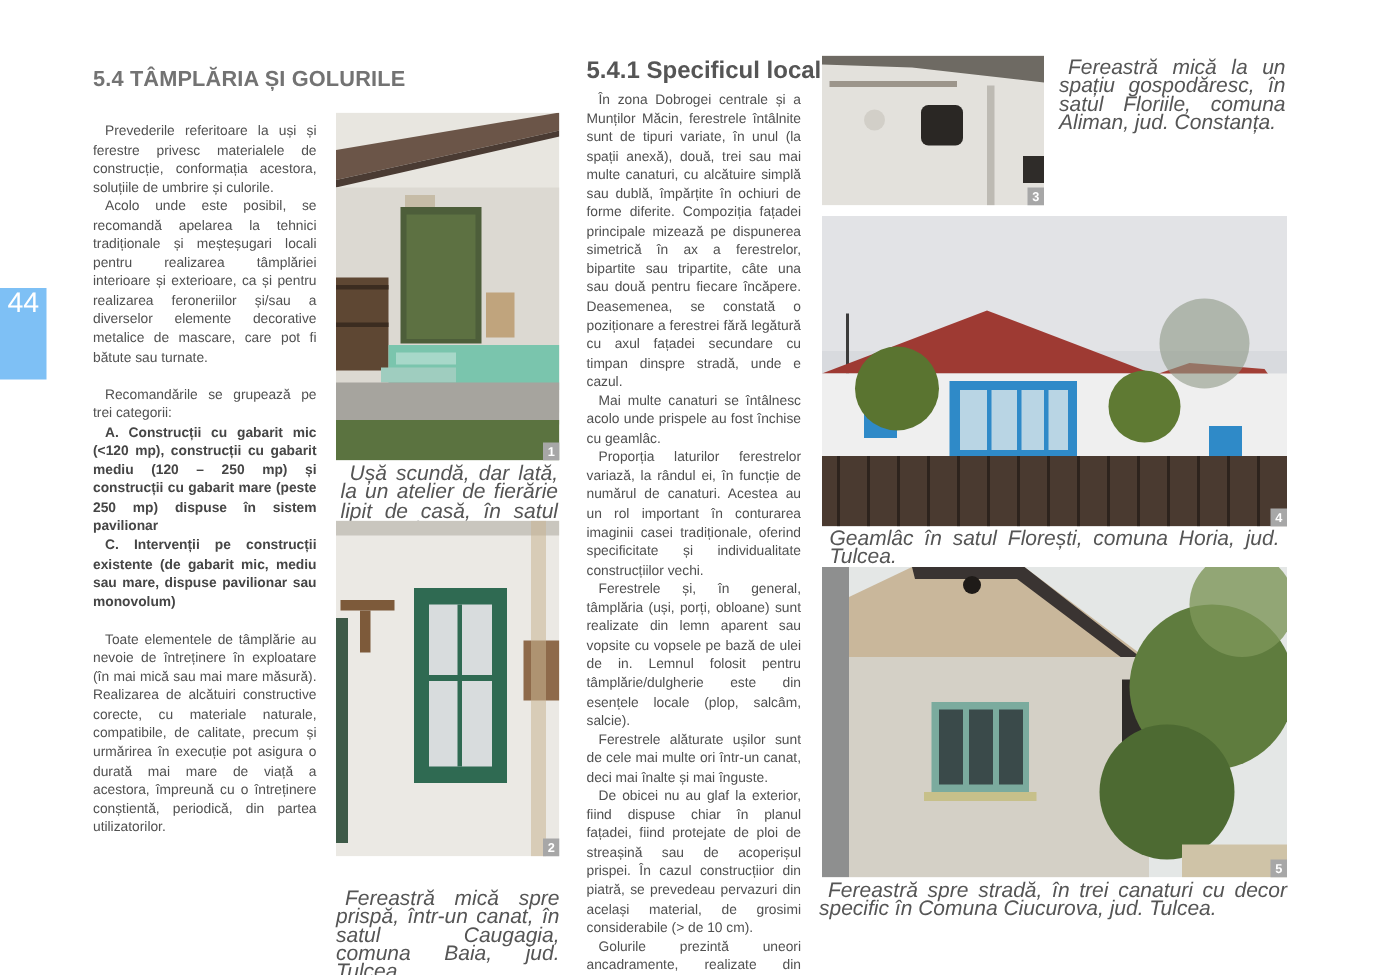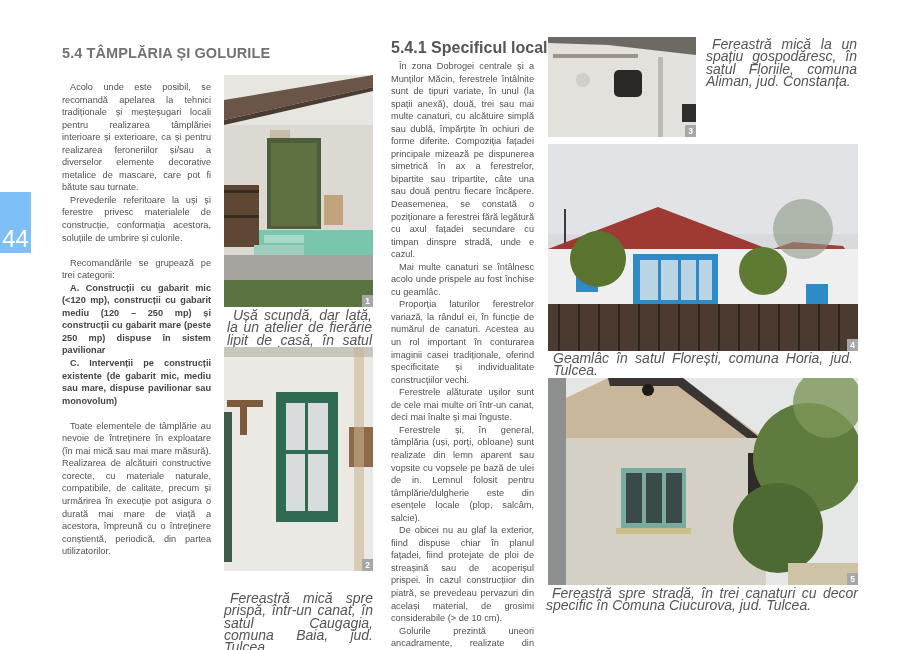--- a/index.html
+++ b/index.html
@@ -1,20 +1,20 @@
 <!DOCTYPE html>
 <html><head>
   <meta charset="utf-8">
   <style>
     html, body { margin:0; padding:0; }
     body { width:920px; height:650px; background:#ffffff; position:relative; overflow:hidden;
       font-family:"Liberation Sans", sans-serif; color:#4a4a4a; }
     .abs { position:absolute; }
     .page-tab { left:0; top:192px; width:31px; height:61px; background:#7ec0f5; color:#fff;
-      font-size:24px; display:flex; align-items:flex-end; justify-content:center; }
+      font-size:19px; display:flex; align-items:flex-start; justify-content:center; }
     .h1 { left:62px; top:45px; font-size:14.5px; font-weight:bold; color:#737373; letter-spacing:0.1px; }
     .h2 { left:391px; top:39px; font-size:16px; font-weight:bold; color:#555; }
     .col { font-size:9.2px; line-height:12.55px; text-align:justify; color:#505050; }
     .col p { margin:0; text-indent:8px; }
     .col p.gap { margin-top:12.5px; }
     .col p.b { font-weight:bold; color:#454545; }
     .cap { font-size:14px; line-height:12.3px; font-style:italic; color:#555; text-align:justify; }
     .cap .ind { display:inline-block; width:6px; }
     .photo { position:absolute; overflow:hidden; }
     .photo svg { width:100%; height:100%; display:block; }
@@ -24,22 +24,22 @@
 </head>
 <body>
 
 <div class="abs page-tab">
   <span>44</span>
 </div>
 
 <div class="abs h1">5.4 TÂMPLĂRIA ȘI GOLURILE</div>
 
 <div class="abs col" style="left:62px; top:81px; width:149px;">
+  <p>Prevederile referitoare la uși și ferestre privesc materialele de construcție, conformația acestora, soluțiile de umbrire și culorile.</p>
   <p>Acolo unde este posibil, se recomandă apelarea la tehnici tradiționale și meșteșugari locali pentru realizarea tâmplăriei interioare și exterioare, ca și pentru realizarea feroneriilor și/sau a diverselor elemente decorative metalice de mascare, care pot fi bătute sau turnate.</p>
-  <p>Prevederile referitoare la uși și ferestre privesc materialele de construcție, conformația acestora, soluțiile de umbrire și culorile.</p>
   <p class="gap">Recomandările se grupează pe trei categorii:</p>
   <p class="b">A. Construcții cu gabarit mic (&lt;120 mp), construcții cu gabarit mediu (120 – 250 mp) și construcții cu gabarit mare (peste 250 mp) dispuse în sistem pavilionar</p>
   <p class="b">C. Intervenții pe construcții existente (de gabarit mic, mediu sau mare, dispuse pavilionar sau monovolum)</p>
   <p class="gap">Toate elementele de tâmplărie au nevoie de întreținere în exploatare (în mai mică sau mai mare măsură). Realizarea de alcătuiri constructive corecte, cu materiale naturale, compatibile, de calitate, precum și urmărirea în execuție pot asigura o durată mai mare de viață a acestora, împreună cu o întreținere conștientă, periodică, din partea utilizatorilor.</p>
 </div>
 
 <div class="photo" style="left:224px; top:75px; width:149px; height:232px;">
   <svg viewBox="0 0 149 232" preserveAspectRatio="none">
     <rect width="149" height="232" fill="#e8e6e0"></rect>
     <polygon points="0,25 149,0 149,12 0,45" fill="#6b5548"></polygon>
@@ -82,22 +82,22 @@
 </div>
 <div class="abs cap" style="left:224px; top:592px; width:149px;">
   <span class="ind"></span><span>Fereastră mică spre prispă, într-un canat, în satul Caugagia, comuna Baia, jud. Tulcea.</span>
 </div>
 
 <div class="abs h2">5.4.1 Specificul local</div>
 <div class="abs col" style="left:391px; top:60px; width:143px;">
   <p>În zona Dobrogei centrale și a Munților Măcin, ferestrele întâlnite sunt de tipuri variate, în unul (la spații anexă), două, trei sau mai multe canaturi, cu alcătuire simplă sau dublă, împărțite în ochiuri de forme diferite. Compoziția fațadei principale mizează pe dispunerea simetrică în ax a ferestrelor, bipartite sau tripartite, câte una sau două pentru fiecare încăpere. Deasemenea, se constată o poziționare a ferestrei fără legătură cu axul fațadei secundare cu timpan dinspre stradă, unde e cazul.</p>
   <p>Mai multe canaturi se întâlnesc acolo unde prispele au fost închise cu geamlâc.</p>
   <p>Proporția laturilor ferestrelor variază, la rândul ei, în funcție de numărul de canaturi. Acestea au un rol important în conturarea imaginii casei tradiționale, oferind specificitate și individualitate construcțiilor vechi.</p>
+  <p>Ferestrele și, în general, tâmplăria (uși, porți, obloane) sunt realizate din lemn aparent sau vopsite cu vopsele pe bază de ulei de in. Lemnul folosit pentru tâmplărie/dulgherie este din esențele locale (plop, salcâm, salcie).</p>
   <p>Ferestrele alăturate ușilor sunt de cele mai multe ori într-un canat, deci mai înalte și mai înguste.</p>
-  <p>Ferestrele și, în general, tâmplăria (uși, porți, obloane) sunt realizate din lemn aparent sau vopsite cu vopsele pe bază de ulei de in. Lemnul folosit pentru tâmplărie/dulgherie este din esențele locale (plop, salcâm, salcie).</p>
   <p>De obicei nu au glaf la exterior, fiind dispuse chiar în planul fațadei, fiind protejate de ploi de streașină sau de acoperișul prispei. În cazul construcțiior din piatră, se prevedeau pervazuri din același material, de grosimi considerabile (&gt; de 10 cm).</p>
   <p>Golurile prezintă uneori ancadramente, realizate din tencuială sau din lemn. Nu sunt specifice obloane sau storuri pentru umbrire.</p>
 </div>
 
 <div class="photo" style="left:548px; top:37px; width:148px; height:100px;">
   <svg viewBox="0 0 148 100" preserveAspectRatio="none">
     <rect width="148" height="100" fill="#e3e1dc"></rect>
     <polygon points="0,0 148,0 148,18 60,8 0,6" fill="#6e6a63"></polygon>
     <rect x="5" y="17" width="85" height="4" fill="#9c958b"></rect>
     <rect x="66" y="33" width="28" height="27" rx="5" fill="#2a2724"></rect>

